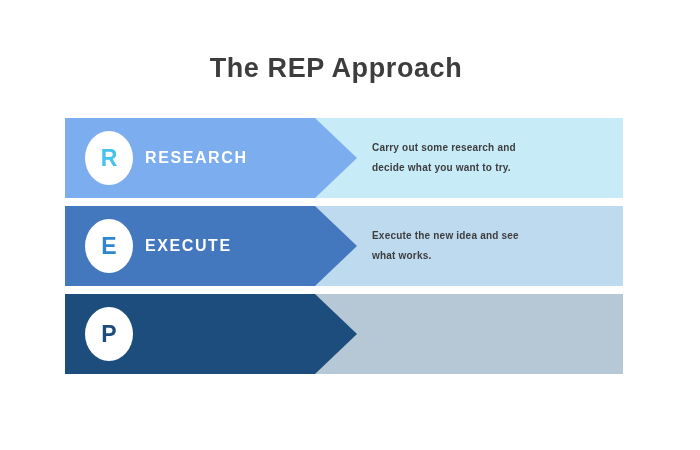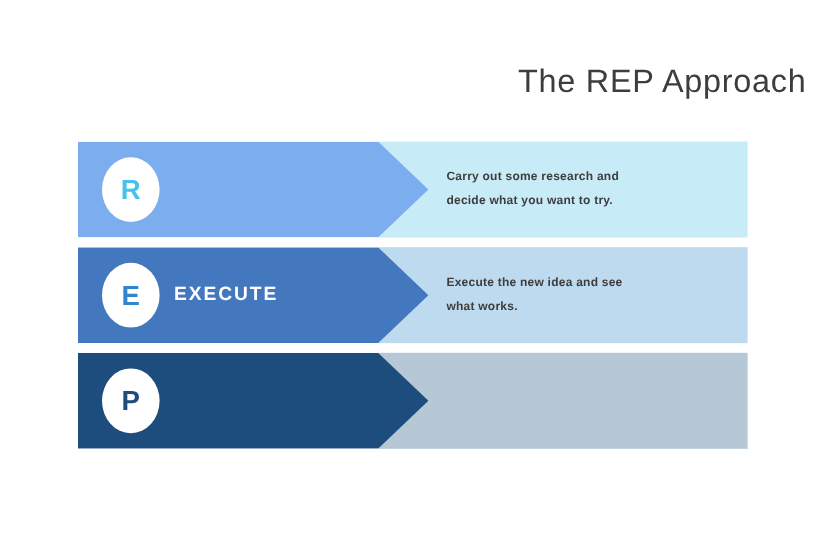--- a/index.html
+++ b/index.html
@@ -14,23 +14,23 @@
     height: 450px;
     background: var(--bg, #ffffff);
     overflow: hidden;
   }
   .title {
     position: absolute;
     top: 53px;
     left: 0;
     width: 672px;
     margin: 0;
-    text-align: right;
+    text-align: center;
     font-size: 27px;
-    font-weight: 400;
+    font-weight: 700;
     letter-spacing: 0.6px;
     color: var(--text, #3d3d3d);
   }
   .figure {
     position: absolute;
     left: 65px;
     top: 118px;
     width: 558px;
   }
   .row {
@@ -106,20 +106,21 @@
   <h1 class="title">The REP Approach</h1>
 
   <div class="figure">
 
     <div class="row" style="--arrow: #7caeef; --panel: #c8ebf8; --letter: #45c3ee;">
       <div class="panel"></div>
       <div class="arrow"></div>
       <div class="badge">
         <span class="letter">R</span>
       </div>
+      <div class="step-label">RESEARCH</div>
       <div class="desc">Carry out some research and
 decide what you want to try.</div>
     </div>
 
     <div class="row" style="--arrow: #4378bf; --panel: #bedaef; --letter: #2e86d1;">
       <div class="panel"></div>
       <div class="arrow"></div>
       <div class="badge">
         <span class="letter">E</span>
       </div>

